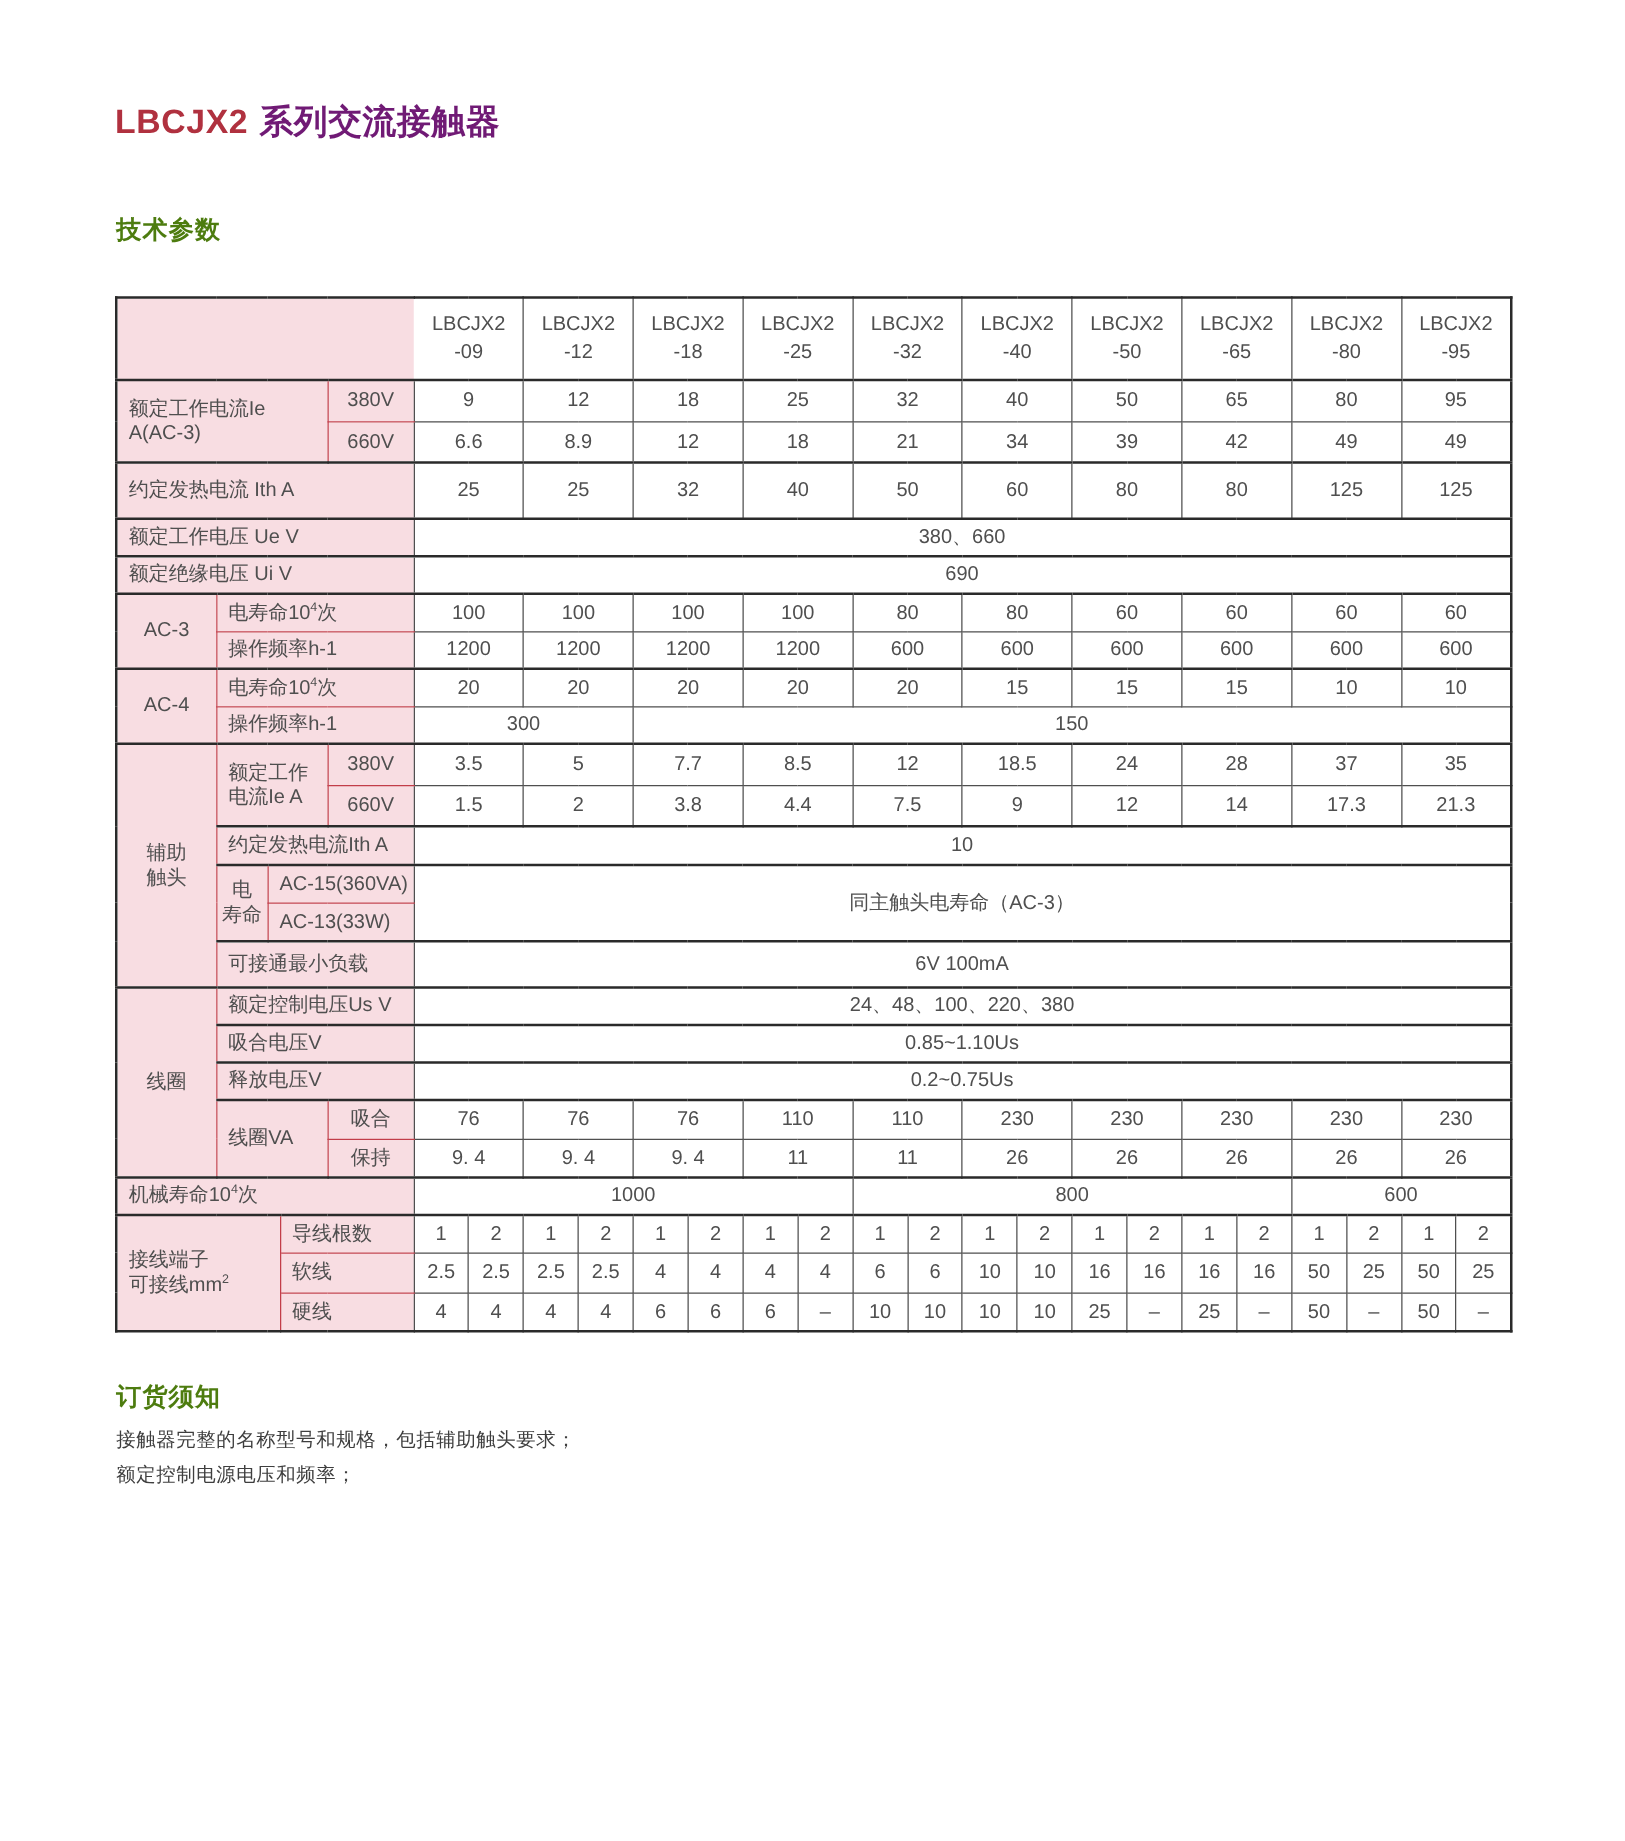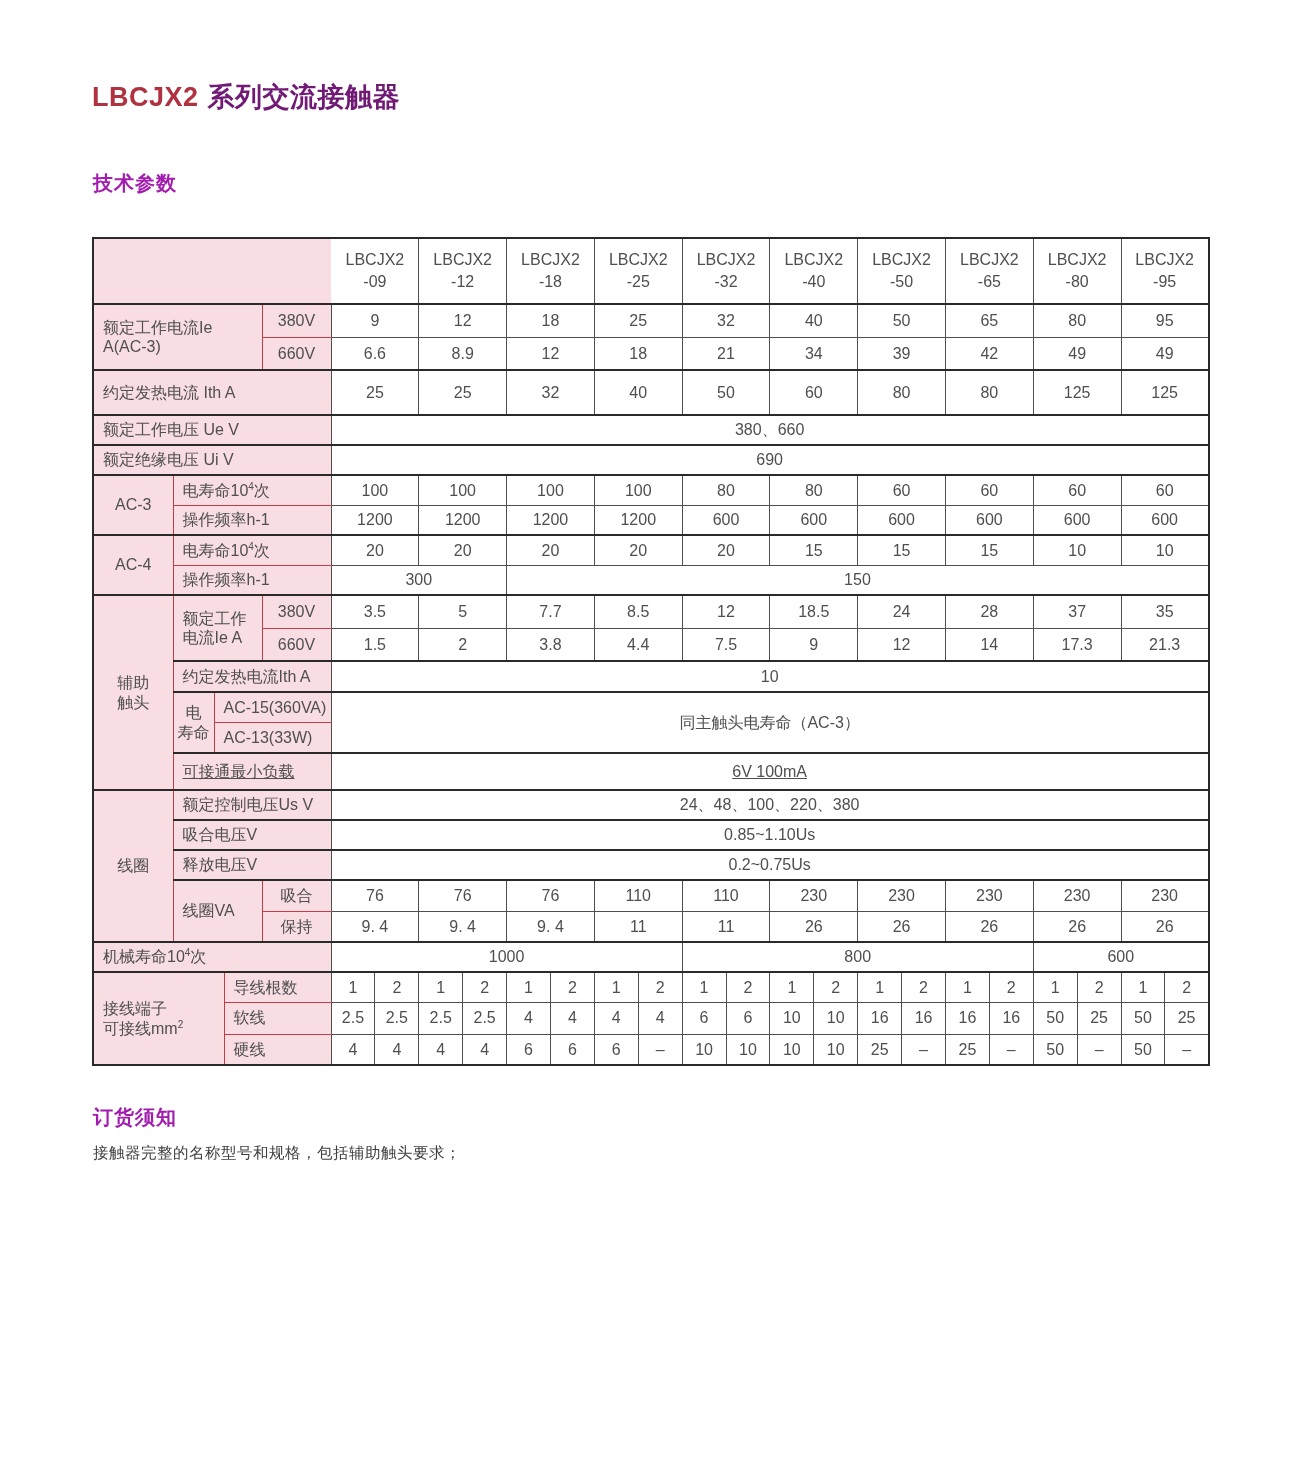--- a/index.html
+++ b/index.html
@@ -5,21 +5,21 @@
   html,body { margin:0; padding:0; background:#e8e8e8; }
   #page {
     position:relative; width:1300px; height:1473px; background:#ffffff;
     font-family:"Liberation Sans","DejaVu Sans",sans-serif; color:#4a4a4a;
     overflow:hidden;
   }
   
   #title { position:absolute; left:92px; top:82px; font-size:27px; line-height:30px; letter-spacing:0.5px; }
   #title .brand { color:#b0313f; font-weight:bold; }
   #title .rest  { color:#701a75; font-weight:600; margin-left:9px; }
-  .section-heading { position:absolute; left:93px; font-size:20px; font-weight:600; color:#a21caf; letter-spacing:1px; }
+  .section-heading { position:absolute; left:93px; font-size:20px; font-weight:600; color:#4d7c0f; letter-spacing:1px; }
   #tech-heading  { top:170px; }
   #order-heading { top:1104px; }
   
   #order-notes { position:absolute; left:93px; top:1139px; font-size:15.5px; color:#3e3e3e; }
   #order-notes .note-line { height:28px; line-height:28px; letter-spacing:0.5px; }
   
   #spec-table {
     position:absolute; left:92px; top:237px;
     border-collapse:collapse; table-layout:fixed;
     border:2px solid #2a2a2a;
@@ -219,21 +219,21 @@
           <td colspan="20" rowspan="1" class="s">10</td>
         </tr>
         <tr class="sec" style="height: 30px;">
           <td colspan="1" rowspan="2" class="C">电<br>寿命</td>
           <td colspan="3" rowspan="1" class="L le">AC-15(360VA)</td>
           <td colspan="20" rowspan="2" class="s">同主触头电寿命（AC-3）</td>
         </tr>
         <tr style="height: 31px;">
           <td colspan="3" rowspan="1" class="L le">AC-13(33W)</td>
         </tr>
-        <tr class="sec" style="height: 37px; text-decoration: underline;">
+        <tr class="sec" style="height: 37px;">
           <td colspan="4" rowspan="1" class="L le">可接通最小负载</td>
           <td colspan="20" rowspan="1" class="s">6V 100mA</td>
         </tr>
         <tr class="sec" style="height: 30px;">
           <td colspan="1" rowspan="5" class="C">线圈</td>
           <td colspan="4" rowspan="1" class="L le">额定控制电压Us V</td>
           <td colspan="20" rowspan="1" class="s">24、48、100、220、380</td>
         </tr>
         <tr class="sec" style="height: 30px;">
           <td colspan="4" rowspan="1" class="L le">吸合电压V</td>
@@ -346,15 +346,16 @@
           <td colspan="1" rowspan="1" class="v">50</td>
           <td colspan="1" rowspan="1" class="v">–</td>
         </tr>
       </tbody>
   </table>
 
   <div id="order-heading" class="section-heading">订货须知</div>
 
   <div id="order-notes">
     <div class="note-line">接触器完整的名称型号和规格，包括辅助触头要求；</div>
+    <div class="note-line">额定控制电源电压和频率；</div>
   </div>
 
 </div>
 
 </body></html>

